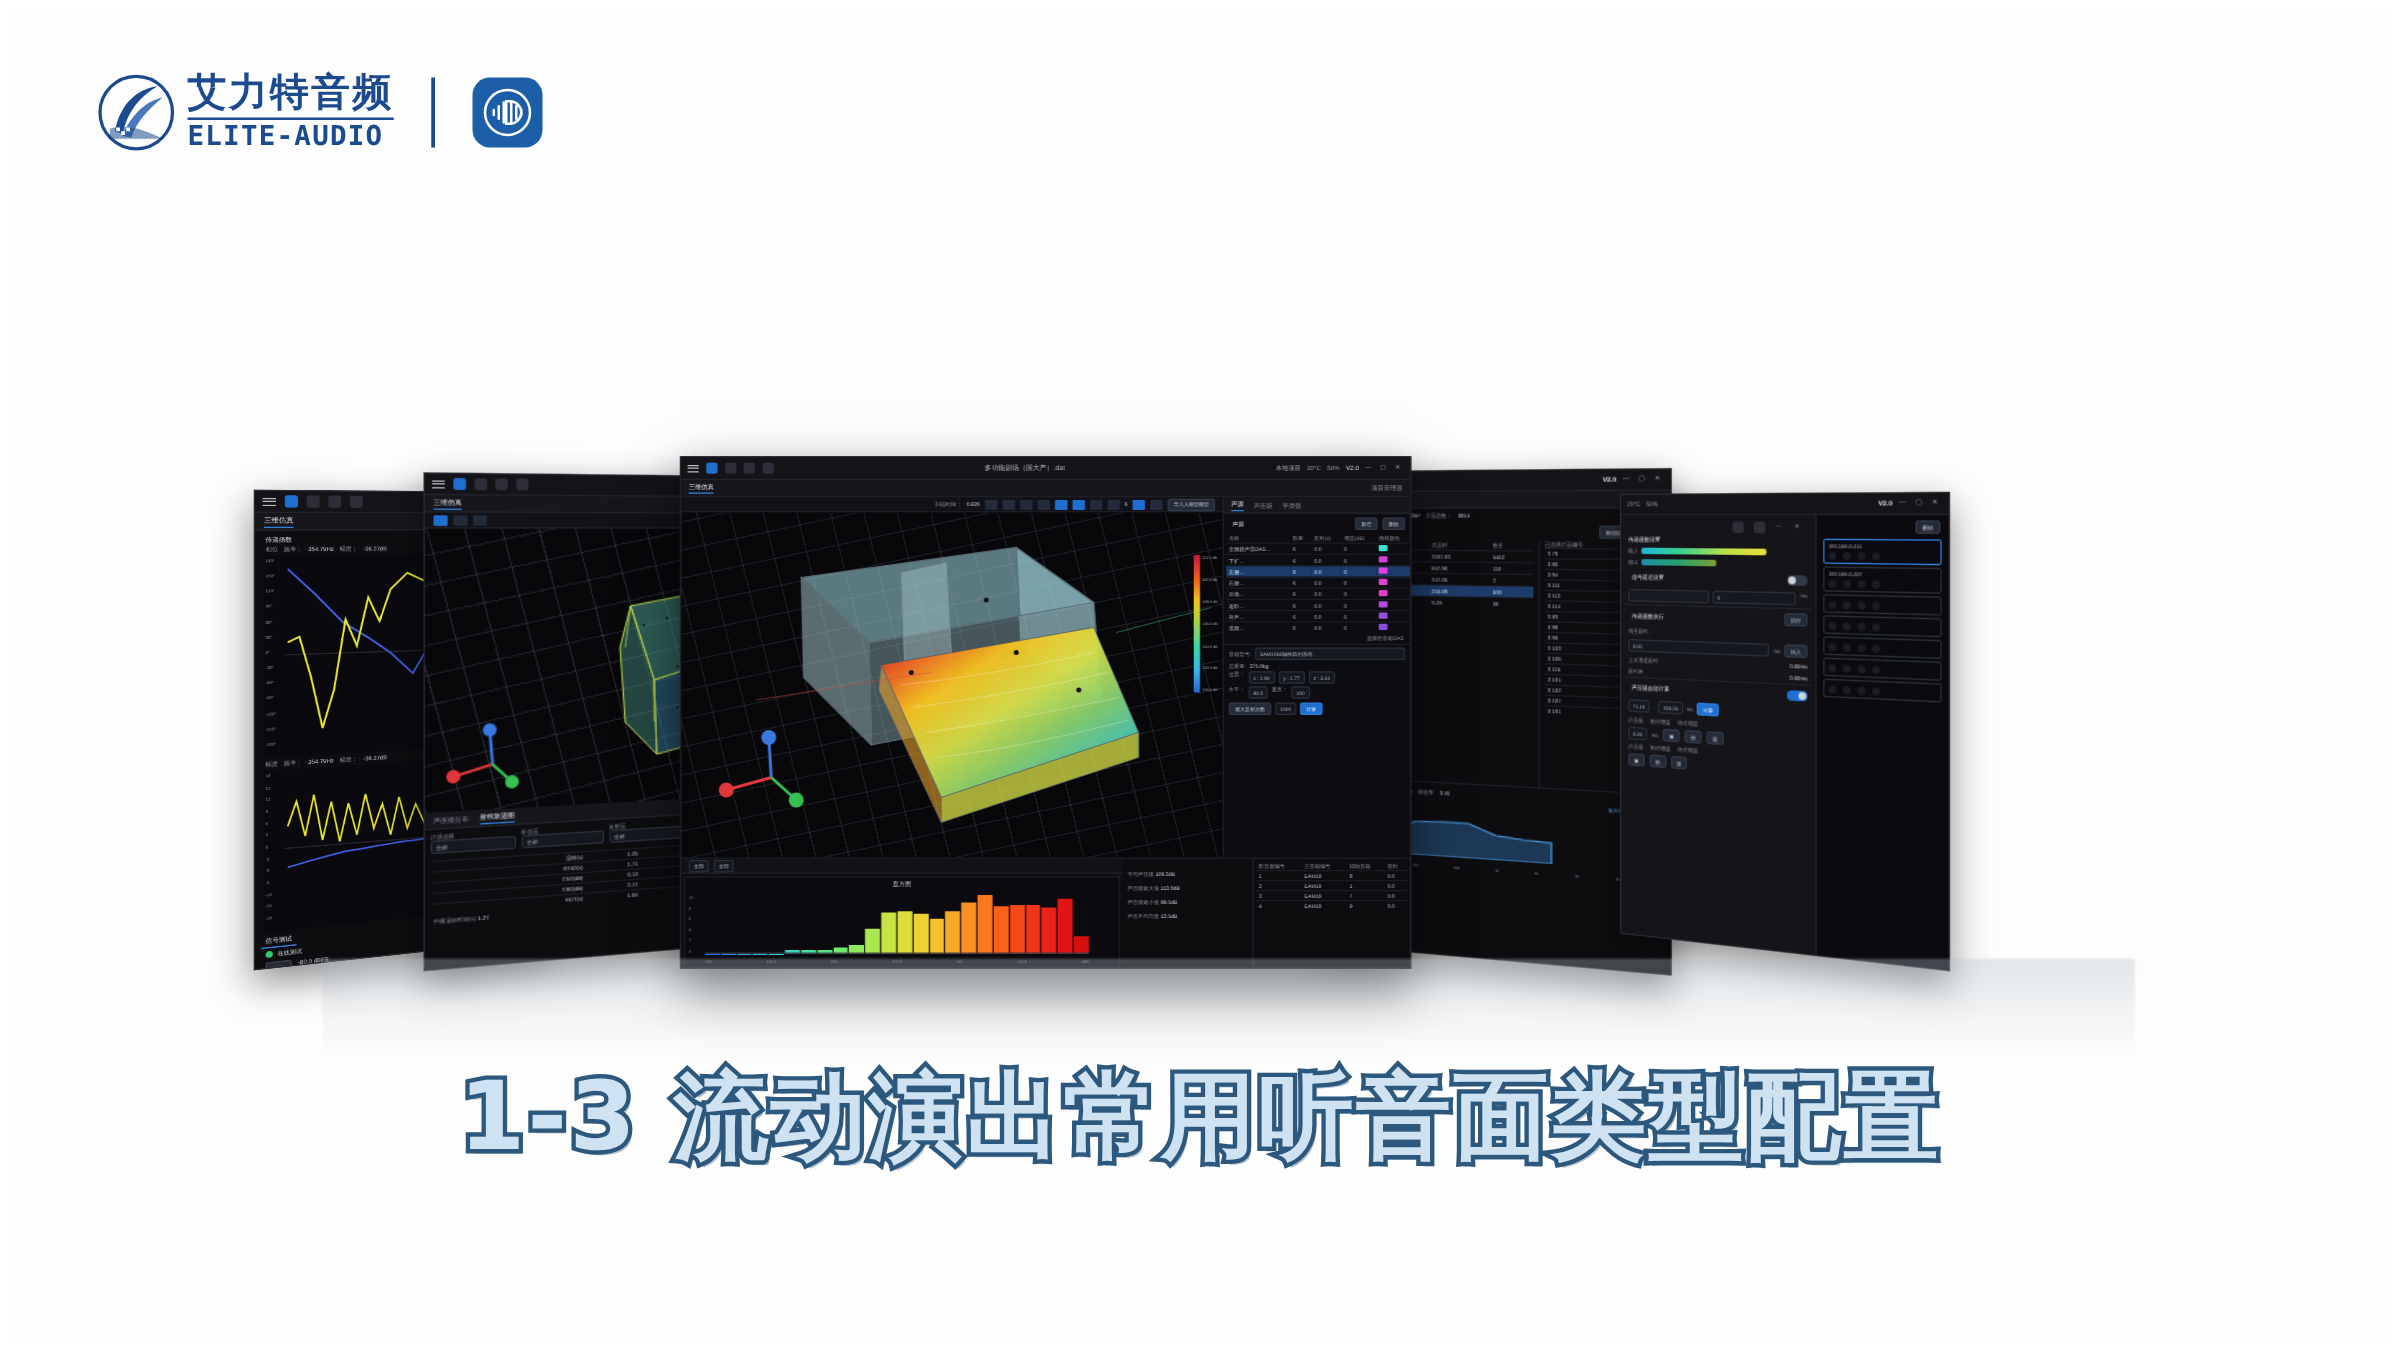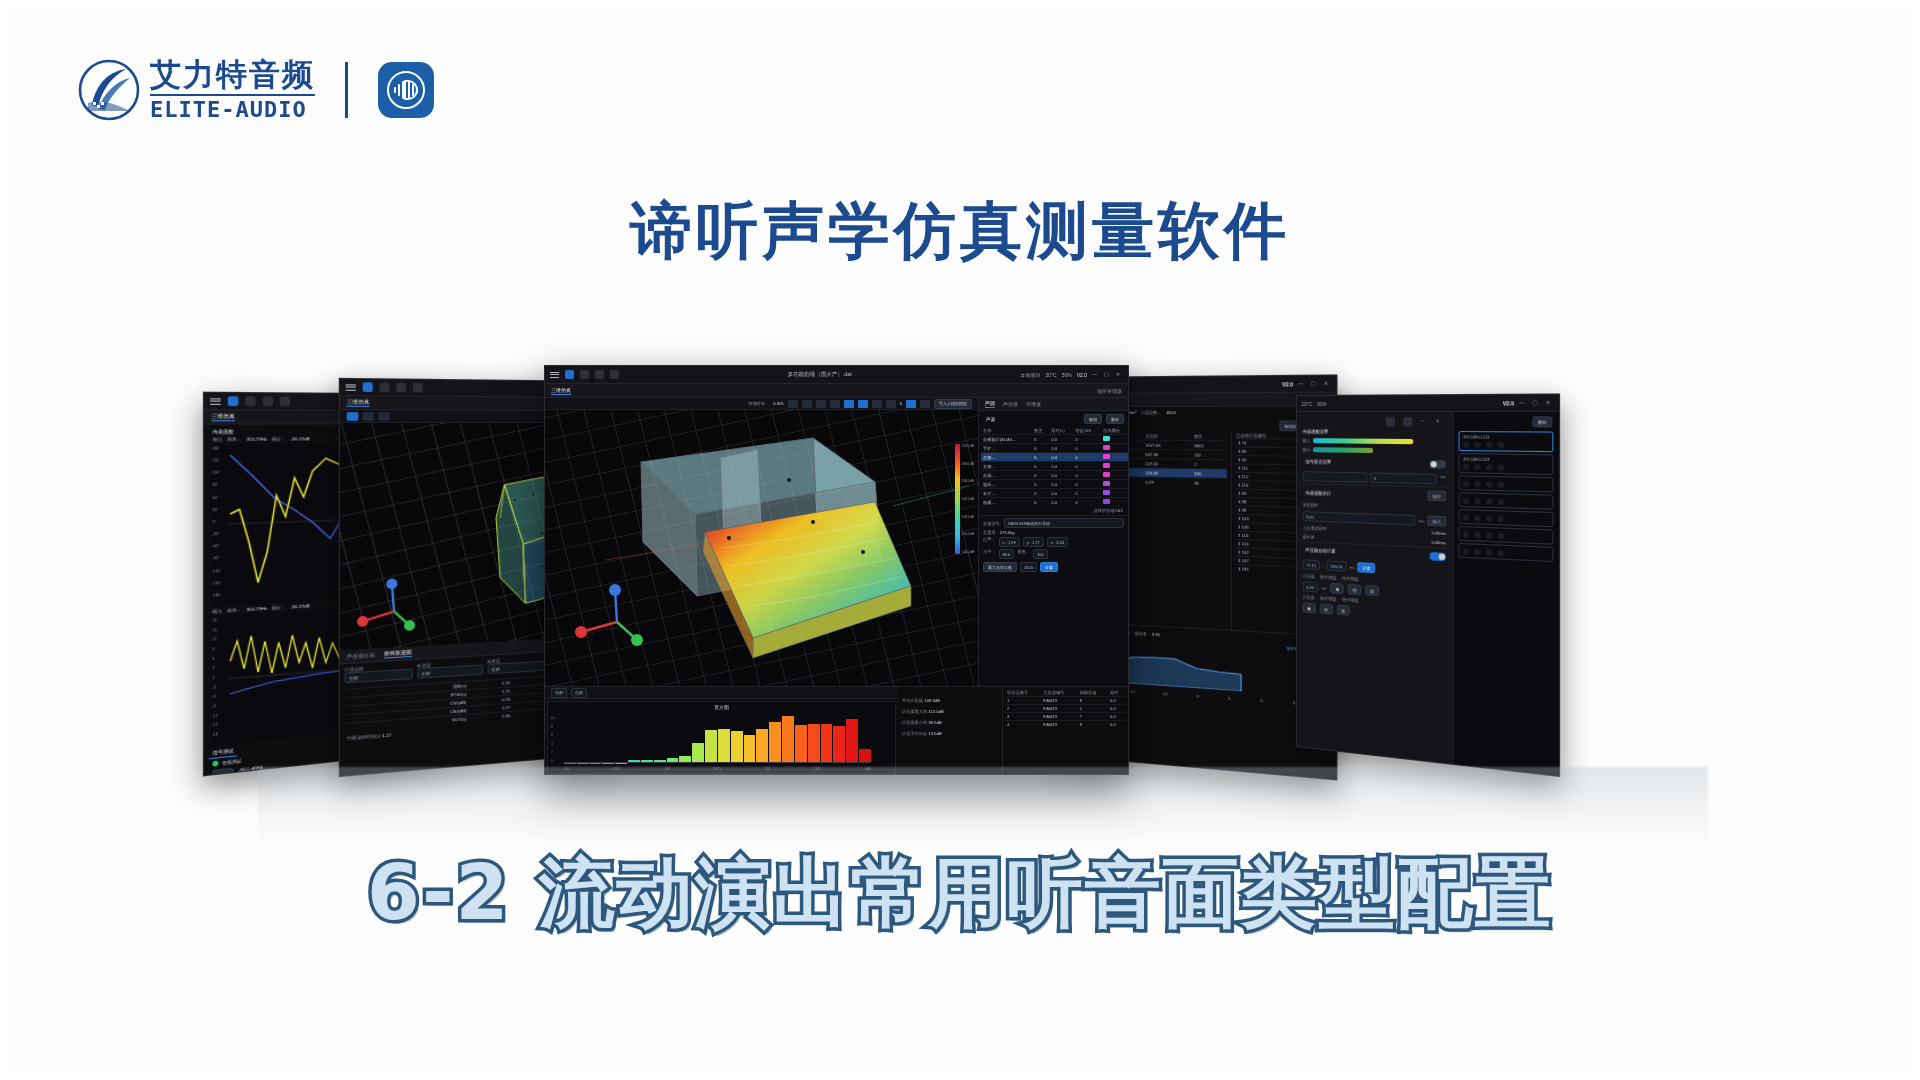--- a/index.html
+++ b/index.html
@@ -232,21 +232,20 @@
             <rect x="24" y="13" width="2" height="18" rx="1"></rect>
             <rect x="28" y="16" width="2" height="12" rx="1"></rect>
             <rect x="32" y="19" width="2" height="6" rx="1"></rect>
           </g>
           <path d="M21 13 h3 a5 5 0 0 1 0 18 h-3 z" fill="none" stroke="#fff" stroke-width="2"></path>
         </svg>
       </div>
     </div>
   </div>
 
-  <div class="main-title">谛听声学仿真测量软件</div>
 
   <div id="montage">
 
     <div class="win" style="left:-22px; top:10px; width:215px; height:350px;
                 transform: rotateY(34deg) skewY(-3.2deg) scale(1.02); transform-origin:right center;">
       <div class="titlebar">
         <span class="hamburger">
               <i></i>
               <i></i>
               <i></i>
@@ -1129,16 +1128,16 @@
                   <i></i>
                 </span>
               </div>
         </div>
       </div>
     </div>
 
   </div>
   <div id="reflection"></div>
 
-  <div class="bottom-title">6-2 流动演出常用听音面类型配置</div>
+  <div class="bottom-title">1-3 流动演出常用听音面类型配置</div>
 
 </div>
 </div>
 
 </body></html>

